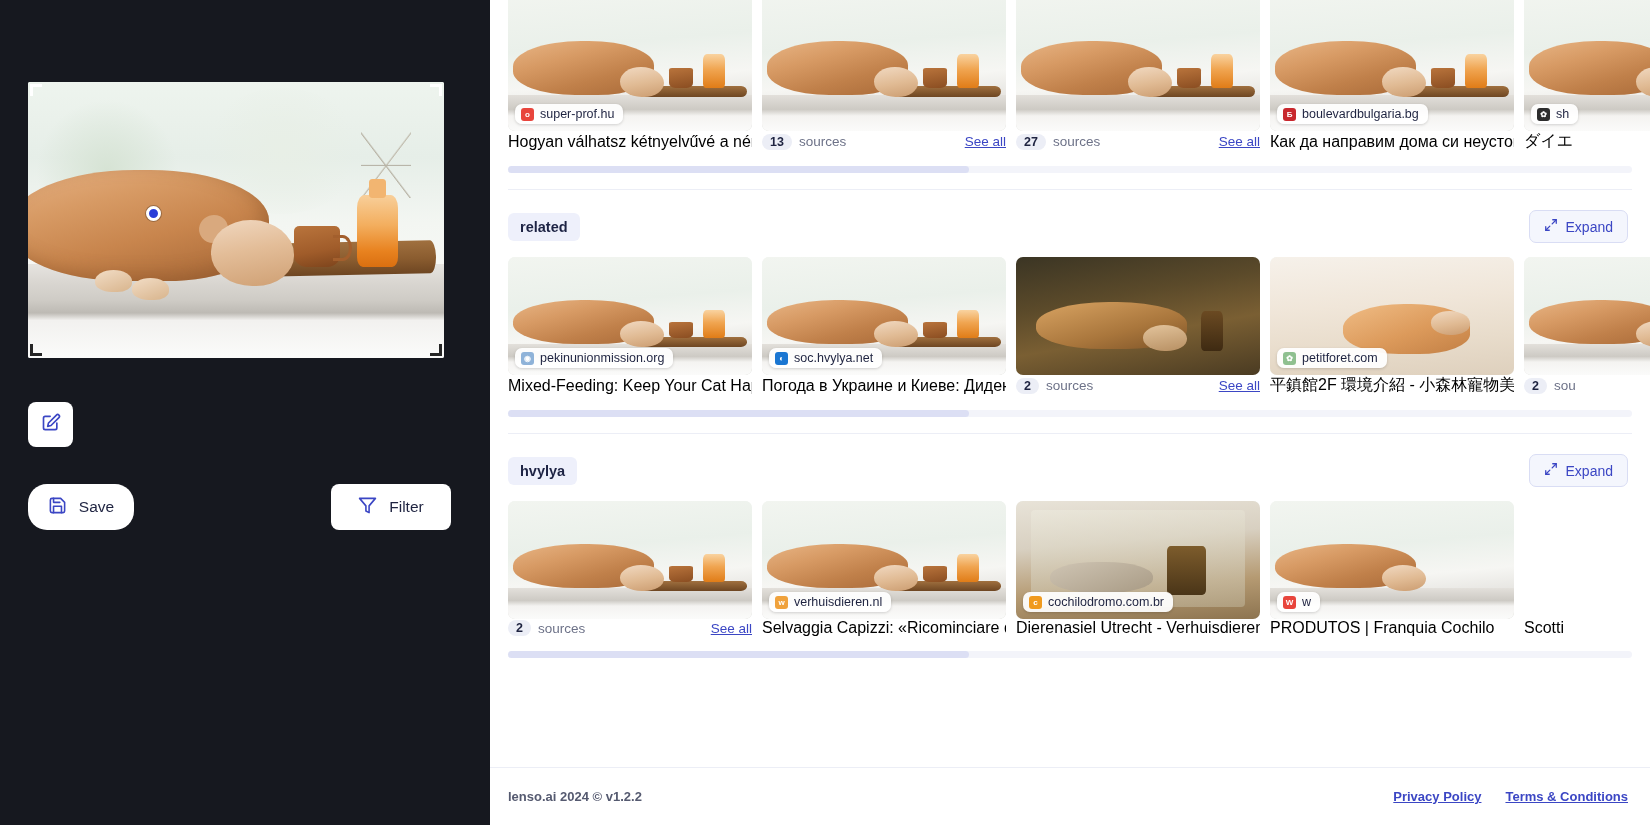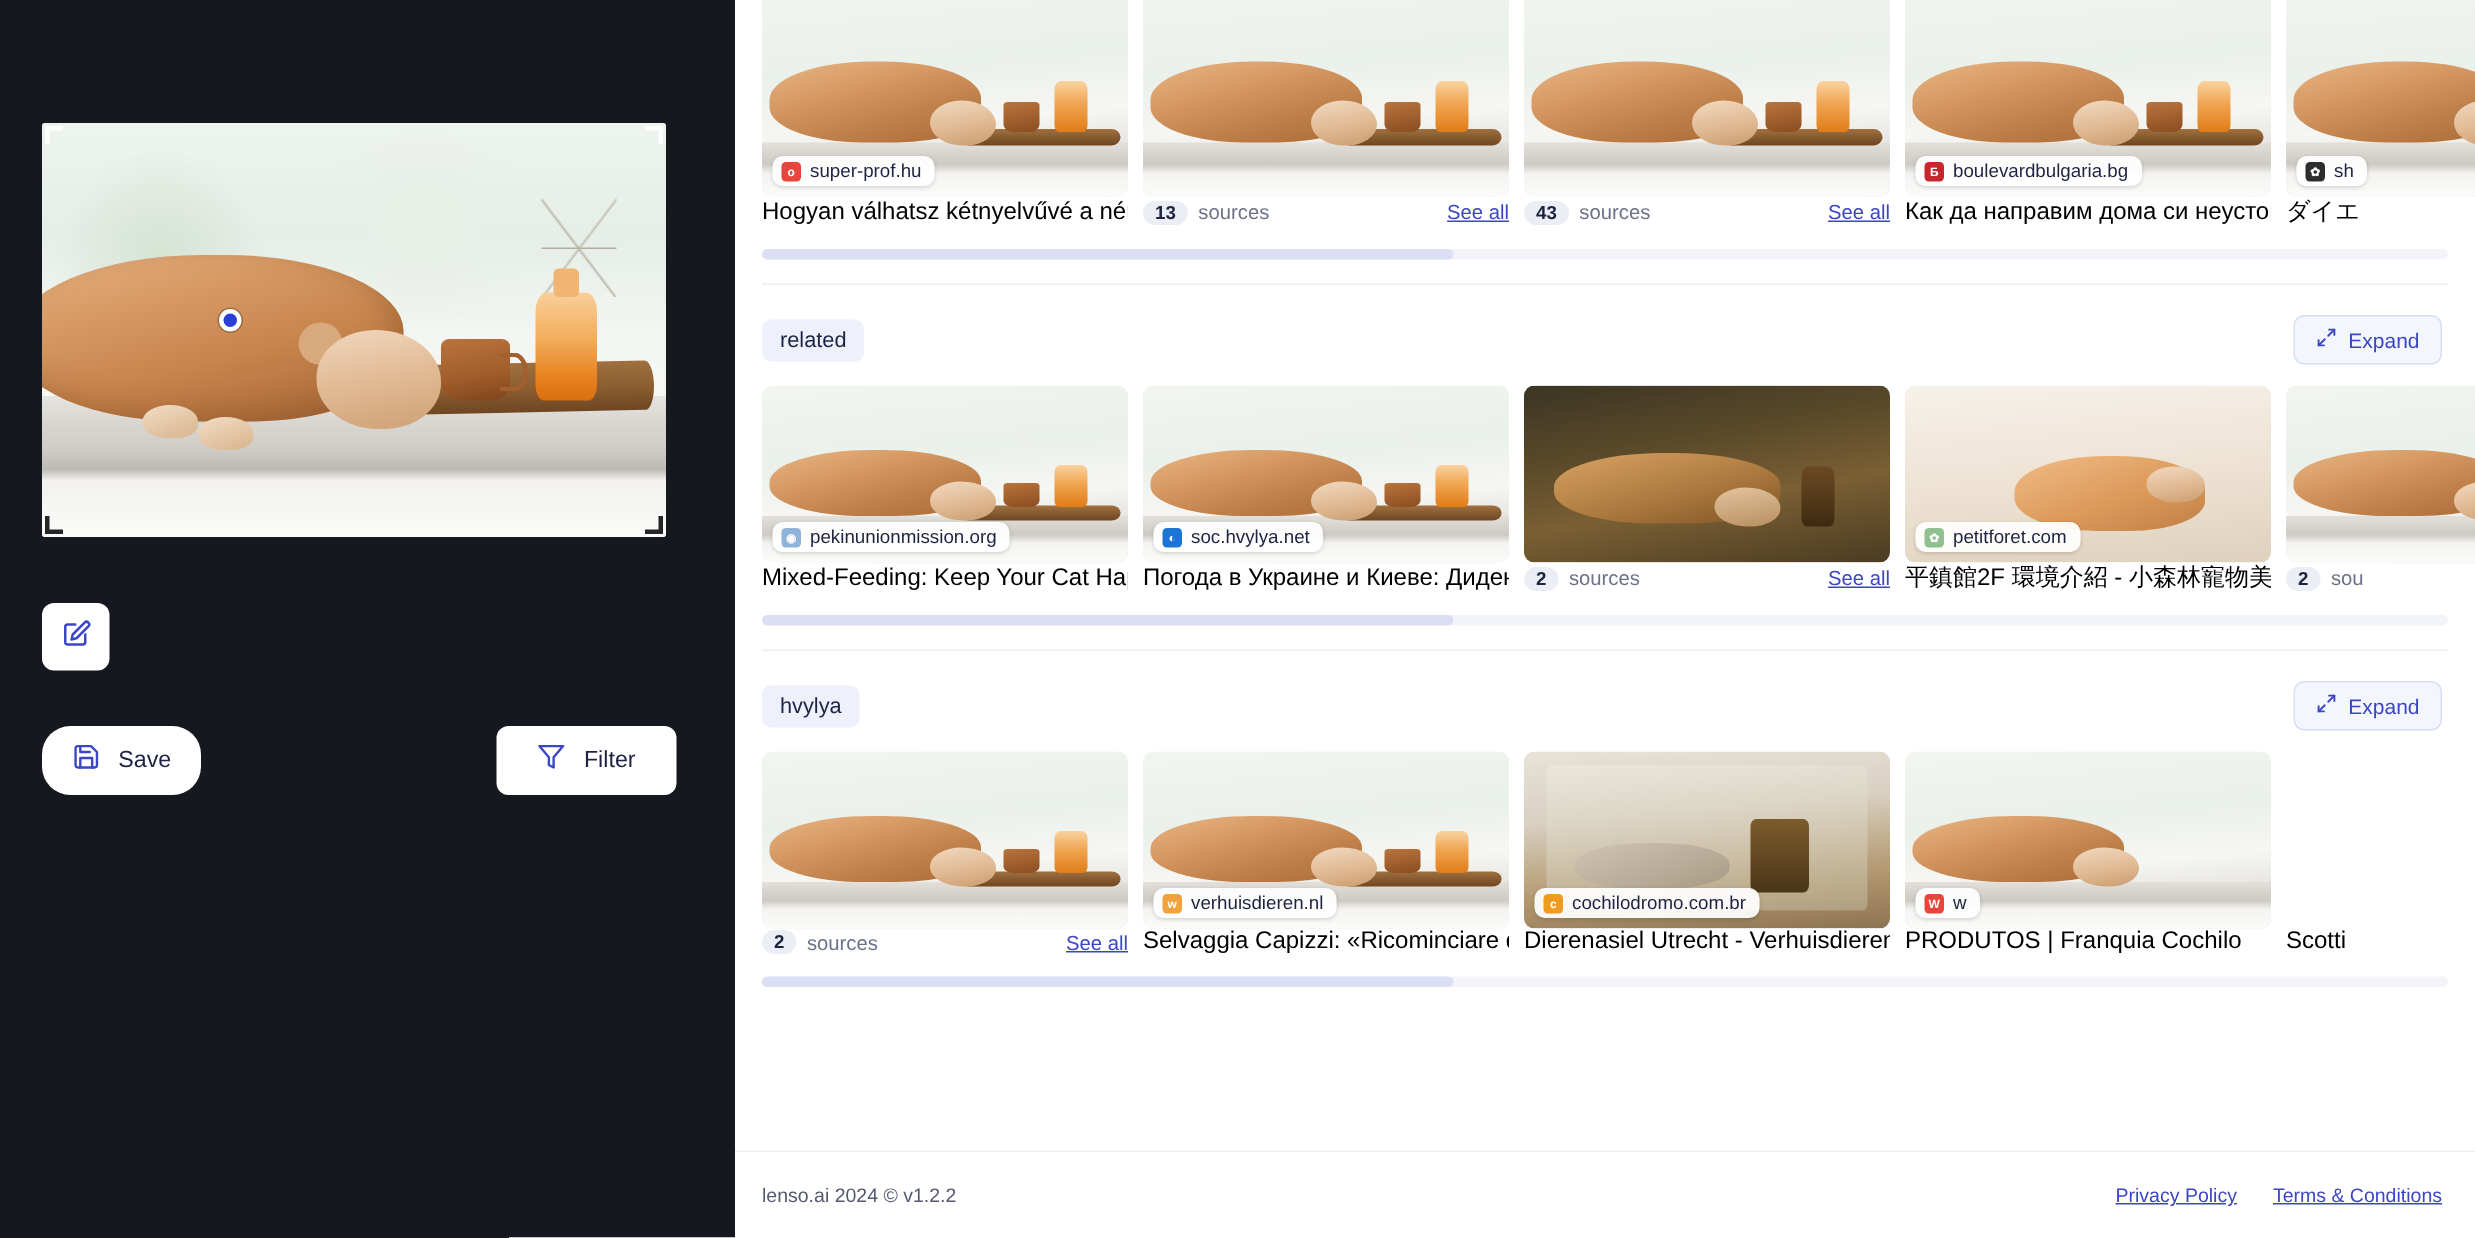--- a/index.html
+++ b/index.html
@@ -135,21 +135,21 @@
   }
   .section{ position:relative; padding:0 0 0 0; }
   .sec-divider{ height:1px; background:#eceef6; margin:0 18px; }
 
   .sec-head{
     display:flex; align-items:center; justify-content:space-between;
     padding:20px 22px 14px 18px;
   }
   .sec-tag{
     background:#eef0fb; color:#1d2344;
-    font-size:14.5px; font-weight:400;
+    font-size:14.5px; font-weight:700;
     padding:6px 12px; border-radius:6px;
   }
   .expand-btn{
     display:flex; align-items:center; gap:8px;
     background:#f4f6fd; border:1px solid #d9ddf4;
     color:#3b46c4; font-size:14px; font-weight:500;
     padding:7px 14px; border-radius:7px; cursor:pointer;
     font-family:"Liberation Sans", sans-serif;
   }
 
@@ -205,20 +205,21 @@
     border-radius:4px; background:#dcdff4;
   }
 
   .footer{
     position:absolute; left:0; right:0; bottom:0; height:58px;
     border-top:1px solid #eceef6;
     display:flex; align-items:center; justify-content:space-between;
     padding:0 22px 0 18px;
     font-size:13px; color:#555a70;
     background:#fff;
+    font-weight:bold;
   }
   .footer-links{ display:flex; gap:24px; }
   .footer-links a{ color:#3b46c4; text-decoration:underline; cursor:pointer; font-size:13px;}
 
   
   .scene{position:absolute;inset:0;}
   .v-bright{background:linear-gradient(175deg,#f2f5f0 0%,#eaf0ea 38%,#f6f6f3 62%,#e2e0dc 84%,#d5d3ce 100%);}
   .v-dark{background:linear-gradient(170deg,#3b3524 0%,#5b4a2a 35%,#7a5f33 62%,#4a3b22 100%);}
   .v-warm{background:linear-gradient(175deg,#f6f1ea 0%,#f0e6d9 40%,#e8dccb 70%,#ded0bd 100%);}
   .v-glass{background:linear-gradient(175deg,#e8e3d8 0%,#d8d0c1 35%,#b59a72 70%,#8d7450 100%);}
@@ -388,21 +389,21 @@
           </div>
           <div class="cap-cell">
             <span class="src-count">
               <span class="src-num">13</span>
               <span>sources</span>
             </span>
             <span class="see-all">See all</span>
           </div>
           <div class="cap-cell">
             <span class="src-count">
-              <span class="src-num">43</span>
+              <span class="src-num">27</span>
               <span>sources</span>
             </span>
             <span class="see-all">See all</span>
           </div>
           <div class="cap-cell">
             <span class="cap-title">Как да направим дома си неустоим за ко</span>
           </div>
           <div class="cap-cell">
             <span class="cap-title">ダイエ</span>
           </div>

